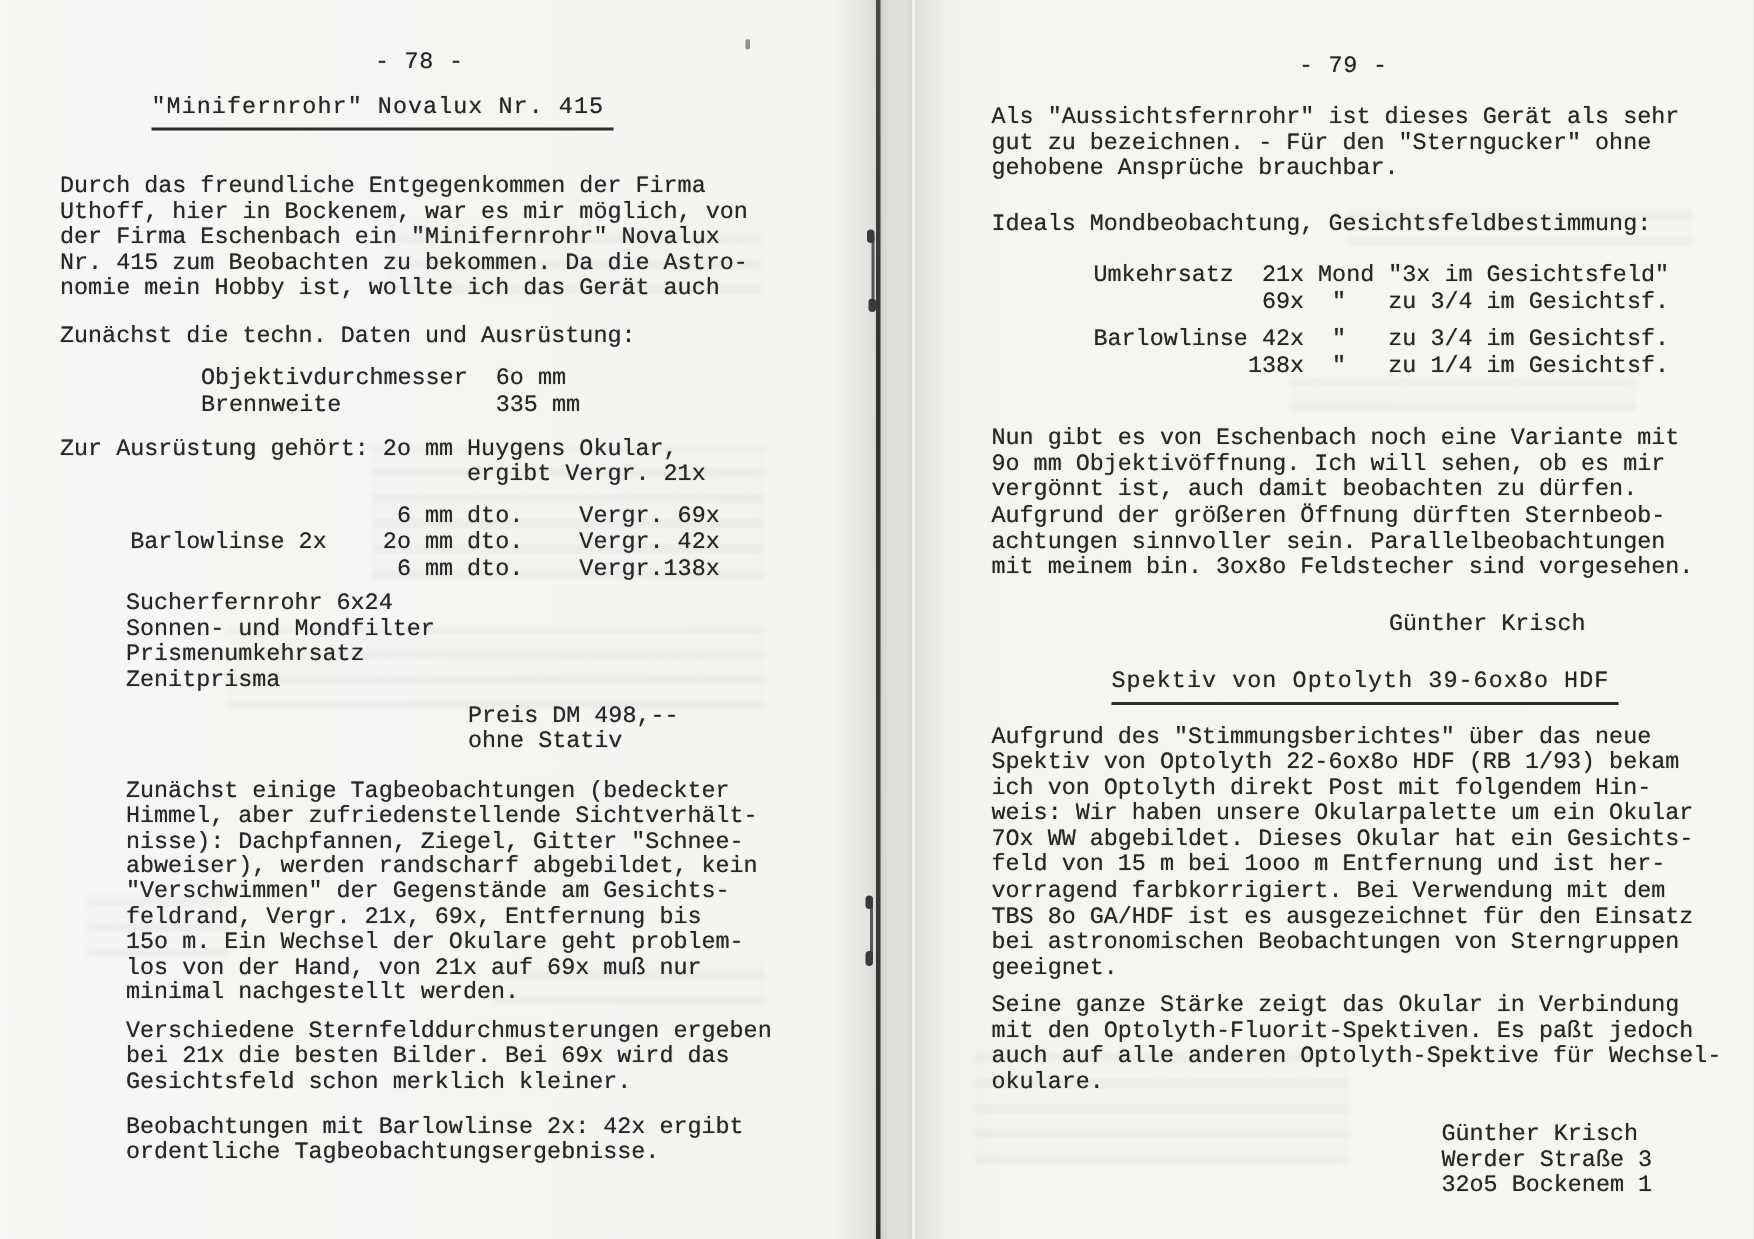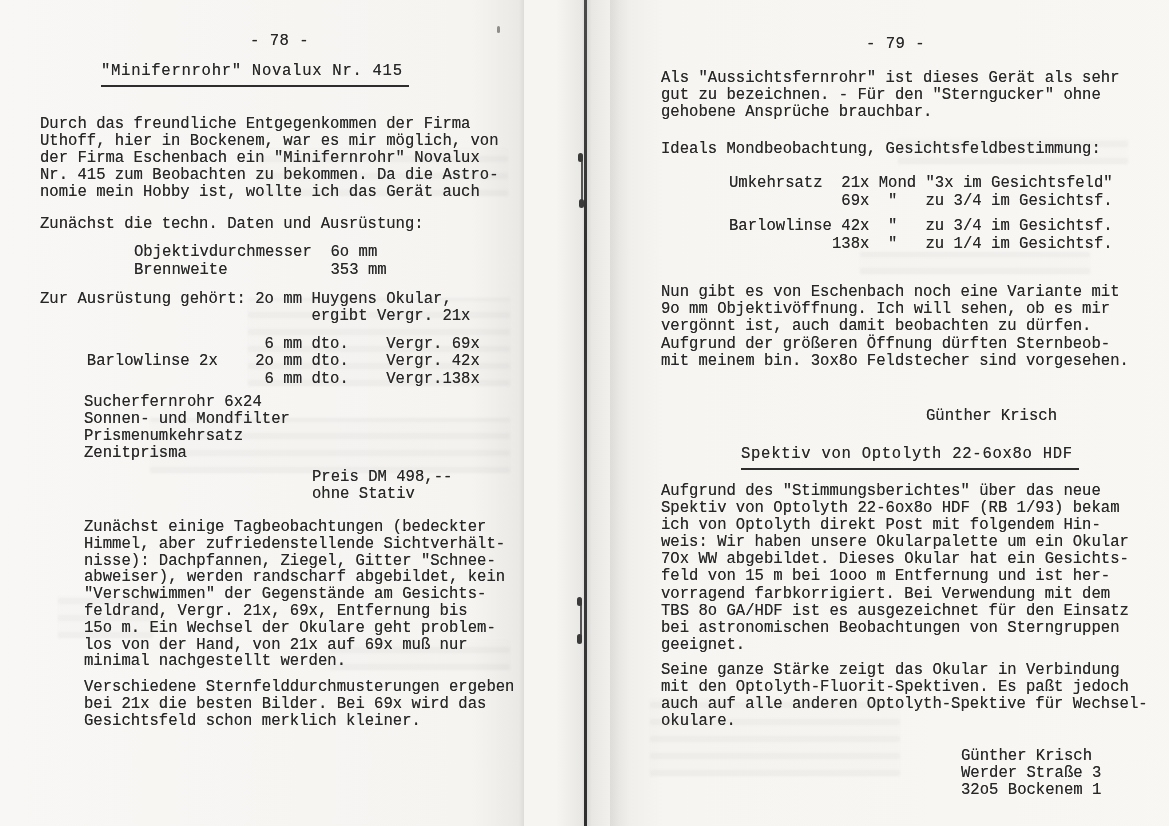--- a/index.html
+++ b/index.html
@@ -3,21 +3,21 @@
 <meta charset="utf-8">
 <style>
   html,body { margin:0; padding:0; background:#d8d6d2; }
   .spread {
     position:relative; width:1169px; height:826px; overflow:hidden;
     background:#f6f5f2;
     font-family:"Liberation Mono","DejaVu Sans Mono",monospace;
     color:#272727;
   }
   .page { position:absolute; top:0; height:826px; }
-  .page-left  { left:0;    width:524px; background:linear-gradient(90deg,#f8f7f5 0%,#f5f4f1 90%,#eae9e6 99%,#dddcd8 100%); }
+  .page-left  { left:0;    width:584px; background:linear-gradient(90deg,#f8f7f5 0%,#f5f4f1 90%,#eae9e6 99%,#dddcd8 100%);padding-left:24px; }
   .page-right { left:610px; width:666px; background:linear-gradient(90deg,#e3e1dd 0%,#f0efec 3%,#f6f5f2 8%,#f8f7f4 100%); }
 
   .tblock { position:absolute; font-size:15.6px; line-height:17px;
             text-shadow:0 0 0.6px rgba(35,35,35,0.65); }
   .tline  { white-space:pre; }
   .theading { position:absolute; font-size:15.6px; line-height:17px; white-space:pre;
               letter-spacing:0.7px; padding:0 6px 5px 0; border-bottom:2px solid #2d2d2d;
               text-shadow:0 0 0.6px rgba(35,35,35,0.65); }
   .pagenum { letter-spacing:0.5px; }
 
@@ -54,21 +54,21 @@
     <div class="tblock" style="left:40px;top:116px">
         <div class="tline">Durch das freundliche Entgegenkommen der Firma</div>
         <div class="tline">Uthoff, hier in Bockenem, war es mir möglich, von</div>
         <div class="tline">der Firma Eschenbach ein "Minifernrohr" Novalux</div>
         <div class="tline">Nr. 415 zum Beobachten zu bekommen. Da die Astro-</div>
         <div class="tline">nomie mein Hobby ist, wollte ich das Gerät auch</div>
       </div>
     <div class="tblock" style="left:40px;top:216px">Zunächst die techn. Daten und Ausrüstung:</div>
     <div class="tblock" style="left:134px;top:243px;line-height:18px">
         <div class="tline">Objektivdurchmesser  6o mm</div>
-        <div class="tline">Brennweite           353 mm</div>
+        <div class="tline">Brennweite           335 mm</div>
       </div>
     <div class="tblock" style="left:40px;top:291px">
         <div class="tline">Zur Ausrüstung gehört: 2o mm Huygens Okular,</div>
         <div class="tline">                             ergibt Vergr. 21x</div>
       </div>
     <div class="tblock" style="left:40px;top:336px;line-height:17.4px">
         <div class="tline">                        6 mm dto.    Vergr. 69x</div>
         <div class="tline">     Barlowlinse 2x    2o mm dto.    Vergr. 42x</div>
         <div class="tline">                        6 mm dto.    Vergr.138x</div>
       </div>
@@ -91,20 +91,24 @@
         <div class="tline">feldrand, Vergr. 21x, 69x, Entfernung bis</div>
         <div class="tline">15o m. Ein Wechsel der Okulare geht problem-</div>
         <div class="tline">los von der Hand, von 21x auf 69x muß nur</div>
         <div class="tline">minimal nachgestellt werden.</div>
       </div>
     <div class="tblock" style="left:84px;top:679px">
         <div class="tline">Verschiedene Sternfelddurchmusterungen ergeben</div>
         <div class="tline">bei 21x die besten Bilder. Bei 69x wird das</div>
         <div class="tline">Gesichtsfeld schon merklich kleiner.</div>
       </div>
+    <div class="tblock" style="left:84px;top:743px">
+        <div class="tline">Beobachtungen mit Barlowlinse 2x: 42x ergibt</div>
+        <div class="tline">ordentliche Tagbeobachtungsergebnisse.</div>
+      </div>
   </div>
 
   <div class="page page-right">
     <div class="smudge" style="left:288px;top:138px;width:230px;height:26px"></div>
     <div class="smudge" style="left:250px;top:252px;width:230px;height:22px"></div>
     <div class="smudge" style="left:40px;top:698px;width:250px;height:78px"></div>
 
     <div class="tblock pagenum" style="left:256px;top:36px">- 79 -</div>
     <div class="tblock" style="left:51px;top:70px">
         <div class="tline">Als "Aussichtsfernrohr" ist dieses Gerät als sehr</div>
@@ -118,24 +122,25 @@
       </div>
     <div class="tblock" style="left:119px;top:217px;line-height:18px">
         <div class="tline">Barlowlinse 42x  "   zu 3/4 im Gesichtsf.</div>
         <div class="tline">           138x  "   zu 1/4 im Gesichtsf.</div>
       </div>
     <div class="tblock" style="left:51px;top:284px;line-height:17.2px">
         <div class="tline">Nun gibt es von Eschenbach noch eine Variante mit</div>
         <div class="tline">9o mm Objektivöffnung. Ich will sehen, ob es mir</div>
         <div class="tline">vergönnt ist, auch damit beobachten zu dürfen.</div>
         <div class="tline">Aufgrund der größeren Öffnung dürften Sternbeob-</div>
+        <div class="tline">achtungen sinnvoller sein. Parallelbeobachtungen</div>
         <div class="tline">mit meinem bin. 3ox8o Feldstecher sind vorgesehen.</div>
       </div>
     <div class="tblock" style="left:316px;top:408px">Günther Krisch</div>
-    <div class="theading" style="left:131px;top:446px">Spektiv von Optolyth 22-6ox8o HDF</div>
+    <div class="theading" style="left:131px;top:446px">Spektiv von Optolyth 39-6ox8o HDF</div>
     <div class="tblock" style="left:51px;top:483px;line-height:17.1px">
         <div class="tline">Aufgrund des "Stimmungsberichtes" über das neue</div>
         <div class="tline">Spektiv von Optolyth 22-6ox8o HDF (RB 1/93) bekam</div>
         <div class="tline">ich von Optolyth direkt Post mit folgendem Hin-</div>
         <div class="tline">weis: Wir haben unsere Okularpalette um ein Okular</div>
         <div class="tline">7Ox WW abgebildet. Dieses Okular hat ein Gesichts-</div>
         <div class="tline">feld von 15 m bei 1ooo m Entfernung und ist her-</div>
         <div class="tline">vorragend farbkorrigiert. Bei Verwendung mit dem</div>
         <div class="tline">TBS 8o GA/HDF ist es ausgezeichnet für den Einsatz</div>
         <div class="tline">bei astronomischen Beobachtungen von Sterngruppen</div>

